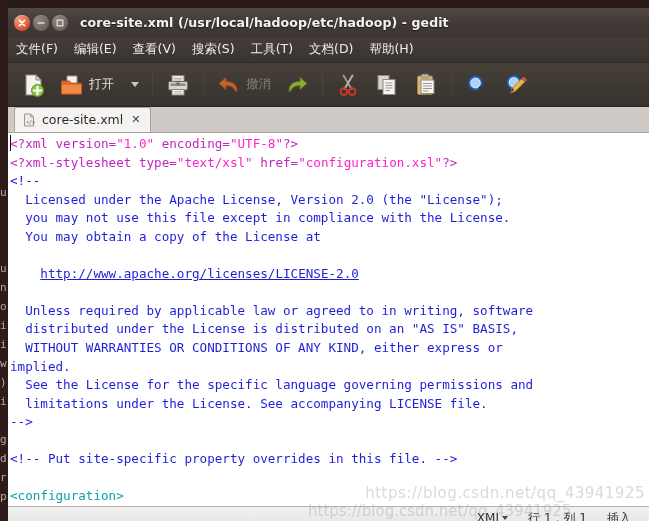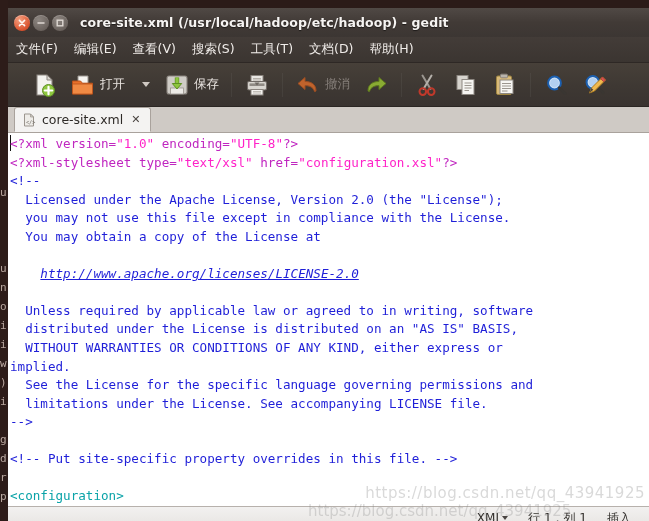--- a/index.html
+++ b/index.html
@@ -102,21 +102,21 @@
     white-space: nowrap;
     cursor: default;
   }
 
   
   .toolbar {
     height: 44px;
     background: linear-gradient(to bottom, #474039, #3e3833 55%, #393330);
     display: flex;
     align-items: center;
-    padding: 0 17px;
+    padding: 0 6px;
     border-bottom: 1px solid #2b2623;
     gap: 1px;
   }
   .tb {
     height: 36px;
     display: flex; align-items: center; gap: 4px;
     padding: 0 6px;
     border-radius: 3px;
     cursor: default;
   }
@@ -176,21 +176,21 @@
     font-size: 12.6px;
     line-height: 18.55px;
     white-space: pre;
     color: #222222;
     position: relative;
   }
   .code .ln { display: block; height: 18.55px; }
   .pi       { color: #c026c0; margin-top: 30px; }
   .pival    { color: #ff22c8; }
   .cmt      { color: #1f1fd8; }
-  .lnk      { color: #1f1fd8; font-style: italic; text-decoration: underline; }
+  .lnk      { color: #1f1fd8; text-decoration: underline; }
   .tag      { color: #0aa3a8; margin-top: 34px; }
 
   .caret-bar {
     position: absolute;
     left: 2px; top: 2px;
     width: 1px; height: 16px;
     background: #111;
   }
 
   .watermark {
@@ -317,32 +317,20 @@
           <path d="M8 4 h10 v8 h-10 z" fill="#f6f4f0" stroke="#9a958f" stroke-width="1"></path>
           <path d="M2.5 9 h8 l2 2.2 h10 v10.8 h-20 z" fill="#e8702a" stroke="#b9501a" stroke-width="1"></path>
           <path d="M2.5 12 h20 v10 h-20 z" fill="#f08a44" stroke="#b9501a" stroke-width=".8"></path>
         </svg>
         <span class="tb-label">打开</span>
       </div>
       <div class="tb" style="padding:0 7px;">
         <span class="caret"></span>
       </div>
 
-      <div class="tb">
-        <svg class="ico" width="26" height="26" viewBox="0 0 26 26">
-          <rect x="3" y="4" width="20" height="18" rx="2" fill="#cfccc6" stroke="#8a847e" stroke-width="1.1"></rect>
-          <rect x="6.5" y="16" width="13" height="6" fill="#eceae6" stroke="#9a948e" stroke-width=".8"></rect>
-          <g>
-            <path d="M13 5.5 v7.5" stroke="#5f9024" stroke-width="4.4" stroke-linecap="butt"></path>
-            <path d="M13 5.5 v7.5" stroke="#8ec63f" stroke-width="3" stroke-linecap="butt"></path>
-            <path d="M8.3 11.5 L13 17 L17.7 11.5 z" fill="#8ec63f" stroke="#5f9024" stroke-width="1"></path>
-          </g>
-        </svg>
-        <span class="tb-label">保存</span>
-      </div>
 
       <div class="tb-sep"></div>
 
       <div class="tb">
         <svg class="ico" width="26" height="26" viewBox="0 0 26 26">
           <rect x="7" y="3.5" width="12" height="6" fill="#e9e7e3" stroke="#8a847e" stroke-width="1"></rect>
           <path d="M9 6.5 h8 M9 8 h8" stroke="#a7a29b" stroke-width=".8"></path>
           <rect x="3.5" y="9.5" width="19" height="8.5" rx="1.6" fill="#d9d6d0" stroke="#706a65" stroke-width="1.1"></rect>
           <rect x="5.5" y="11.4" width="15" height="2.6" fill="#8f8a84"></rect>
           <path d="M10.5 10.5 h5 l-2.5 3 z" fill="#6e6862"></path>

